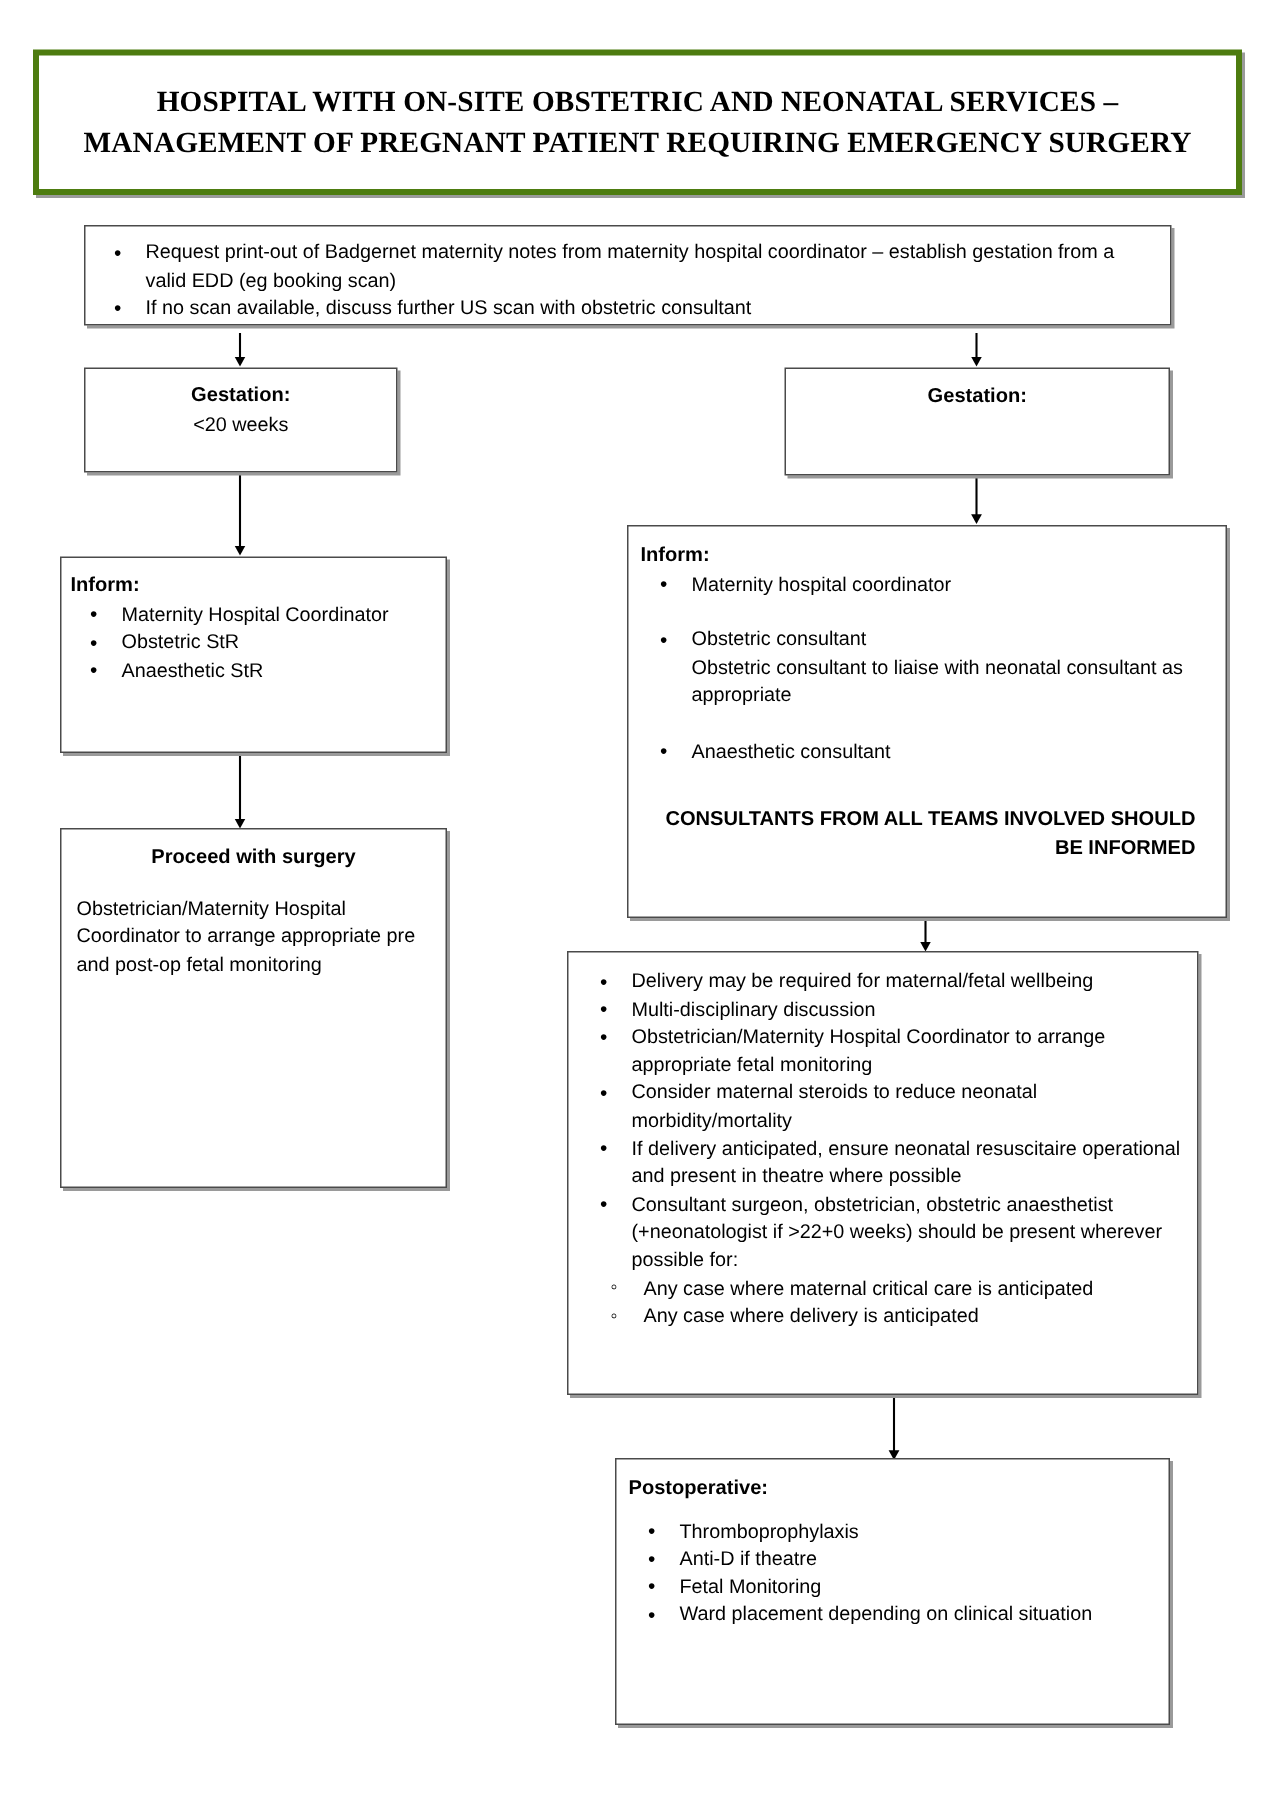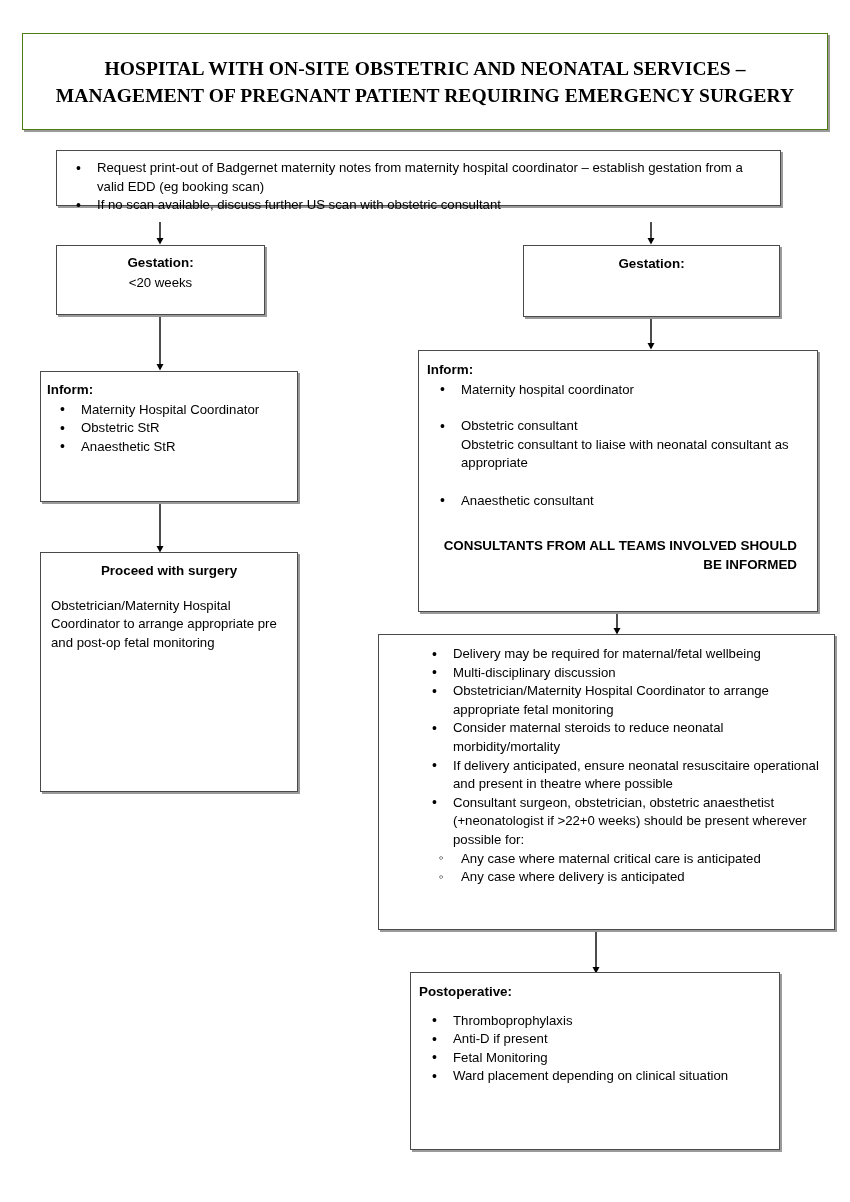--- a/index.html
+++ b/index.html
@@ -32,21 +32,21 @@
     box-shadow: 2px 2px 0 0 #9a9a9a;
   }
   .title-box {
     left: 22px;
     top: 33px;
     width: 806px;
     height: 97px;
     display: flex;
     align-items: center;
     justify-content: center;
-    border: 1px solid #4d7c0f;
+    border: 4px solid #4d7c0f;
     box-shadow: 2px 2px 0 0 #9a9a9a;
   }
   .title-text {
     font-family: "Liberation Serif", serif;
     font-weight: bold;
     font-size: 19.5px;
     line-height: 27px;
     text-align: center;
     padding: 0 26px;
     letter-spacing: 0.1px;
@@ -154,21 +154,21 @@
 
     <line x1="617" y1="612" x2="617" y2="631" stroke="#000" stroke-width="1.4" marker-end="url(#arrow)"></line>
 
     <line x1="596" y1="930" x2="596" y2="970" stroke="#000" stroke-width="1.4" marker-end="url(#arrow)"></line>
   </svg>
 
   <div class="box title-box">
     <div class="title-text">HOSPITAL WITH ON-SITE OBSTETRIC AND NEONATAL SERVICES – MANAGEMENT OF PREGNANT PATIENT REQUIRING EMERGENCY SURGERY</div>
   </div>
 
-  <div class="box shadowed" style="left:56px; top:150px; width:725px; height:56px;">
+  <div class="box shadowed" style="left:56px; top:150px; width:725px; height:67px;">
     <div class="box-inner" style="padding:8px 10px 6px 6px;">
       <ul class="bul tight">
         <li>Request print-out of Badgernet maternity notes from maternity hospital coordinator – establish gestation from a valid EDD (eg booking scan)</li>
         <li>If no scan available, discuss further US scan with obstetric consultant</li>
       </ul>
     </div>
   </div>
 
   <div class="box shadowed" style="left:56px; top:245px; width:209px; height:70px;">
     <div class="box-inner" style="padding:8px 10px;">
@@ -209,21 +209,21 @@
         <li style="white-space:pre-line;">Maternity hospital coordinator</li>
         <li style="white-space:pre-line; margin-bottom:19px;">Obstetric consultant
 Obstetric consultant to liaise with neonatal consultant as appropriate</li>
         <li style="margin-bottom:12px;">Anaesthetic consultant</li>
       </ul>
       <div class="spacer-md"></div>
       <div class="emph-center">CONSULTANTS FROM ALL TEAMS INVOLVED SHOULD BE INFORMED</div>
     </div>
   </div>
 
-  <div class="box shadowed" style="left:378px; top:634px; width:457px; height:296px;padding-left:32px;">
+  <div class="box shadowed" style="left:378px; top:634px; width:421px; height:296px;">
     <div class="box-inner" style="padding:10px 10px 6px 8px;">
       <ul class="bul tight">
         <li>Delivery may be required for maternal/fetal wellbeing</li>
         <li>Multi-disciplinary discussion</li>
         <li>Obstetrician/Maternity Hospital Coordinator to arrange appropriate fetal monitoring</li>
         <li>Consider maternal steroids to reduce neonatal morbidity/mortality</li>
         <li>If delivery anticipated, ensure neonatal resuscitaire operational and present in theatre where possible</li>
         <li>Consultant surgeon, obstetrician, obstetric anaesthetist (+neonatologist if &gt;22+0 weeks) should be present wherever possible for:</li>
       </ul>
       <ul class="sub">
@@ -232,20 +232,20 @@
       </ul>
     </div>
   </div>
 
   <div class="box shadowed" style="left:410px; top:972px; width:370px; height:178px;">
     <div class="box-inner" style="padding:10px 10px 6px 8px;">
       <div class="hdr">Postoperative:</div>
       <div class="spacer-sm"></div>
       <ul class="bul tight">
         <li>Thromboprophylaxis</li>
-        <li>Anti-D if present</li>
+        <li>Anti-D if theatre</li>
         <li>Fetal Monitoring</li>
         <li>Ward placement depending on clinical situation</li>
       </ul>
     </div>
   </div>
 
 </div>
 
 </body></html>

